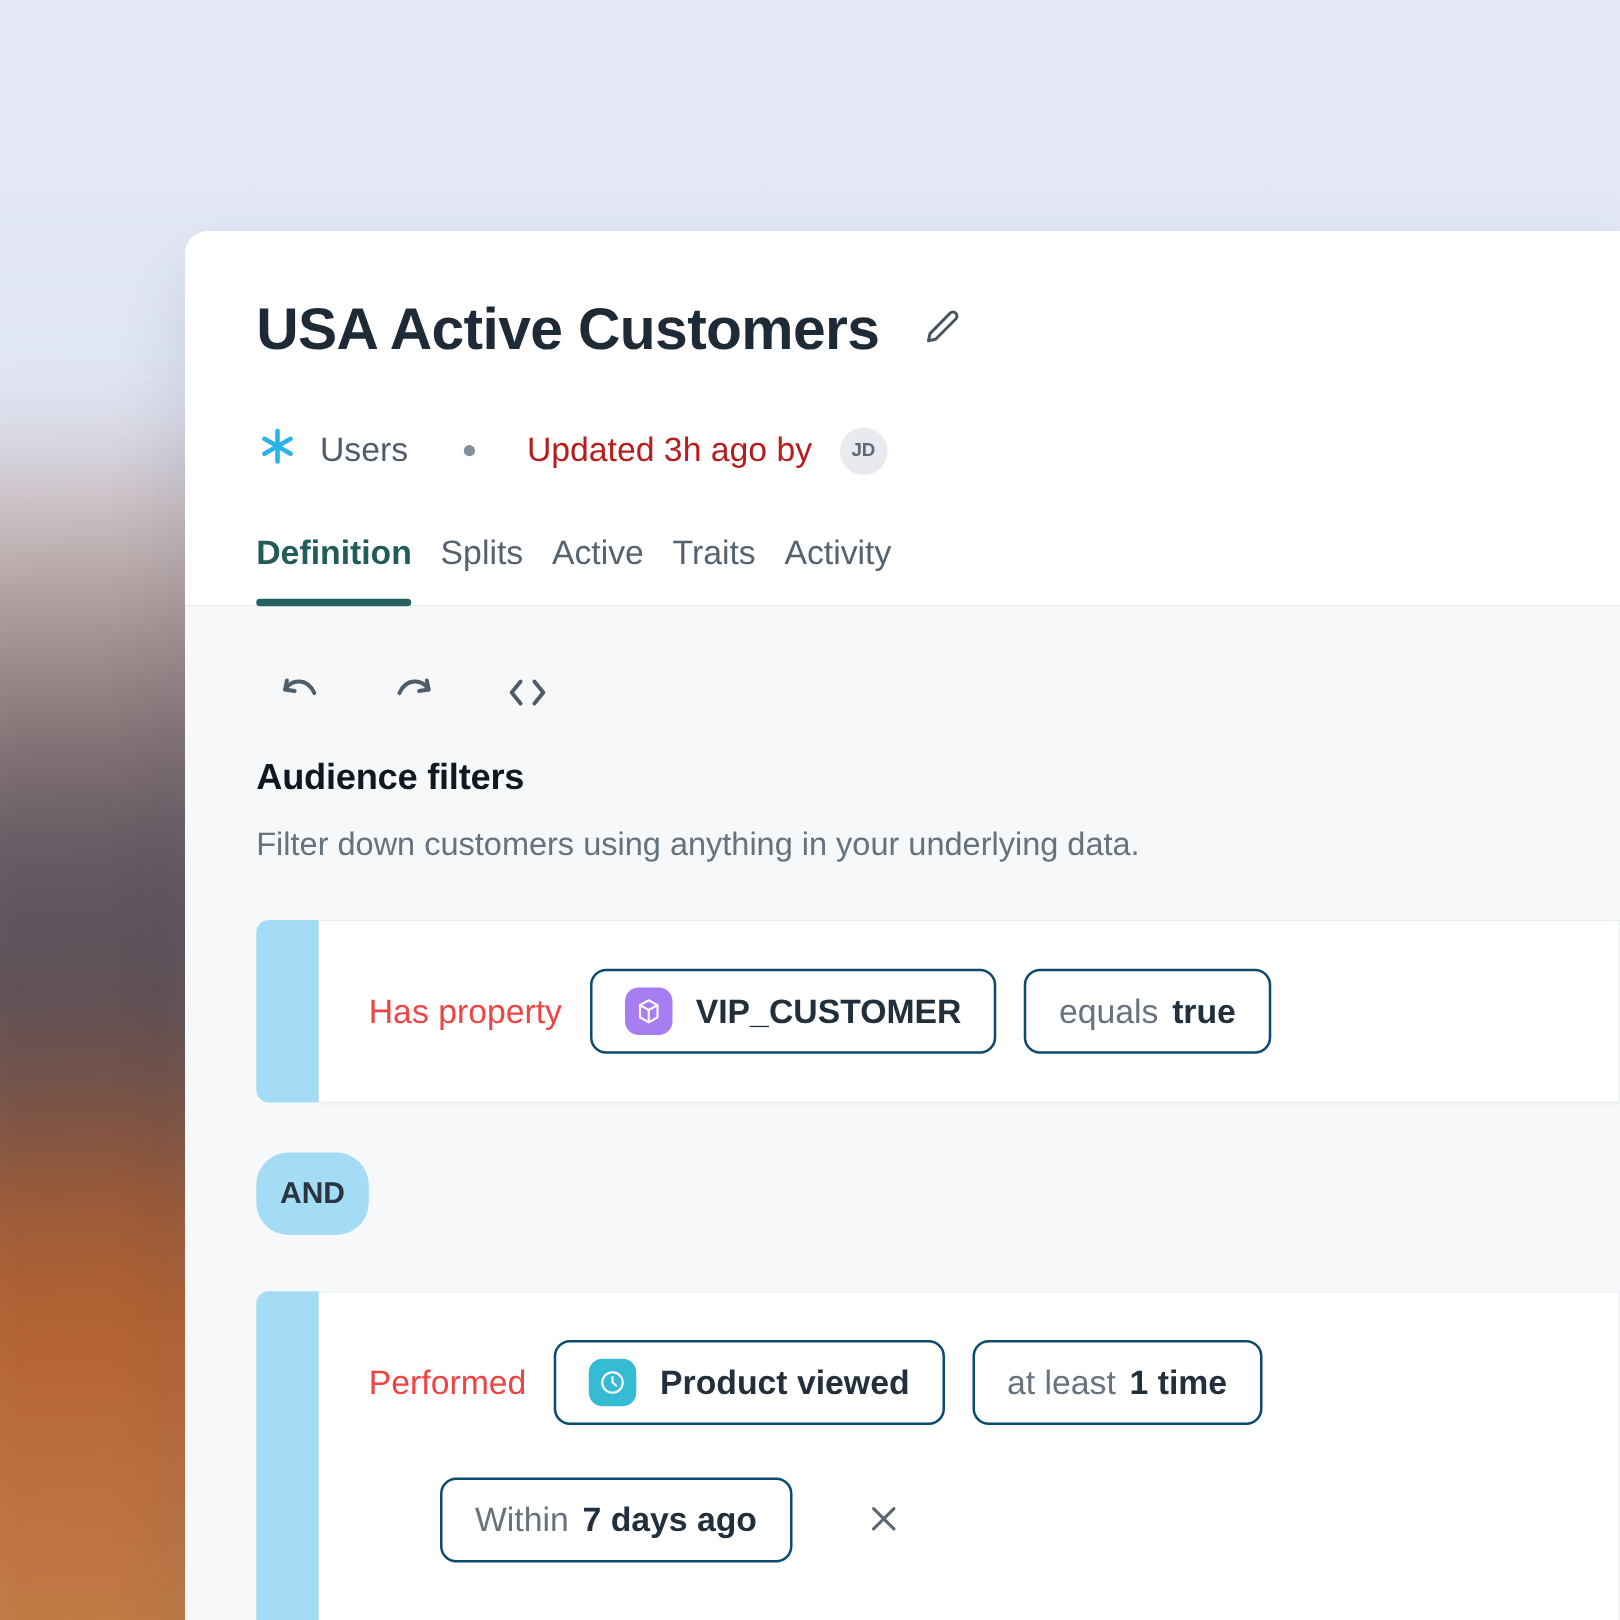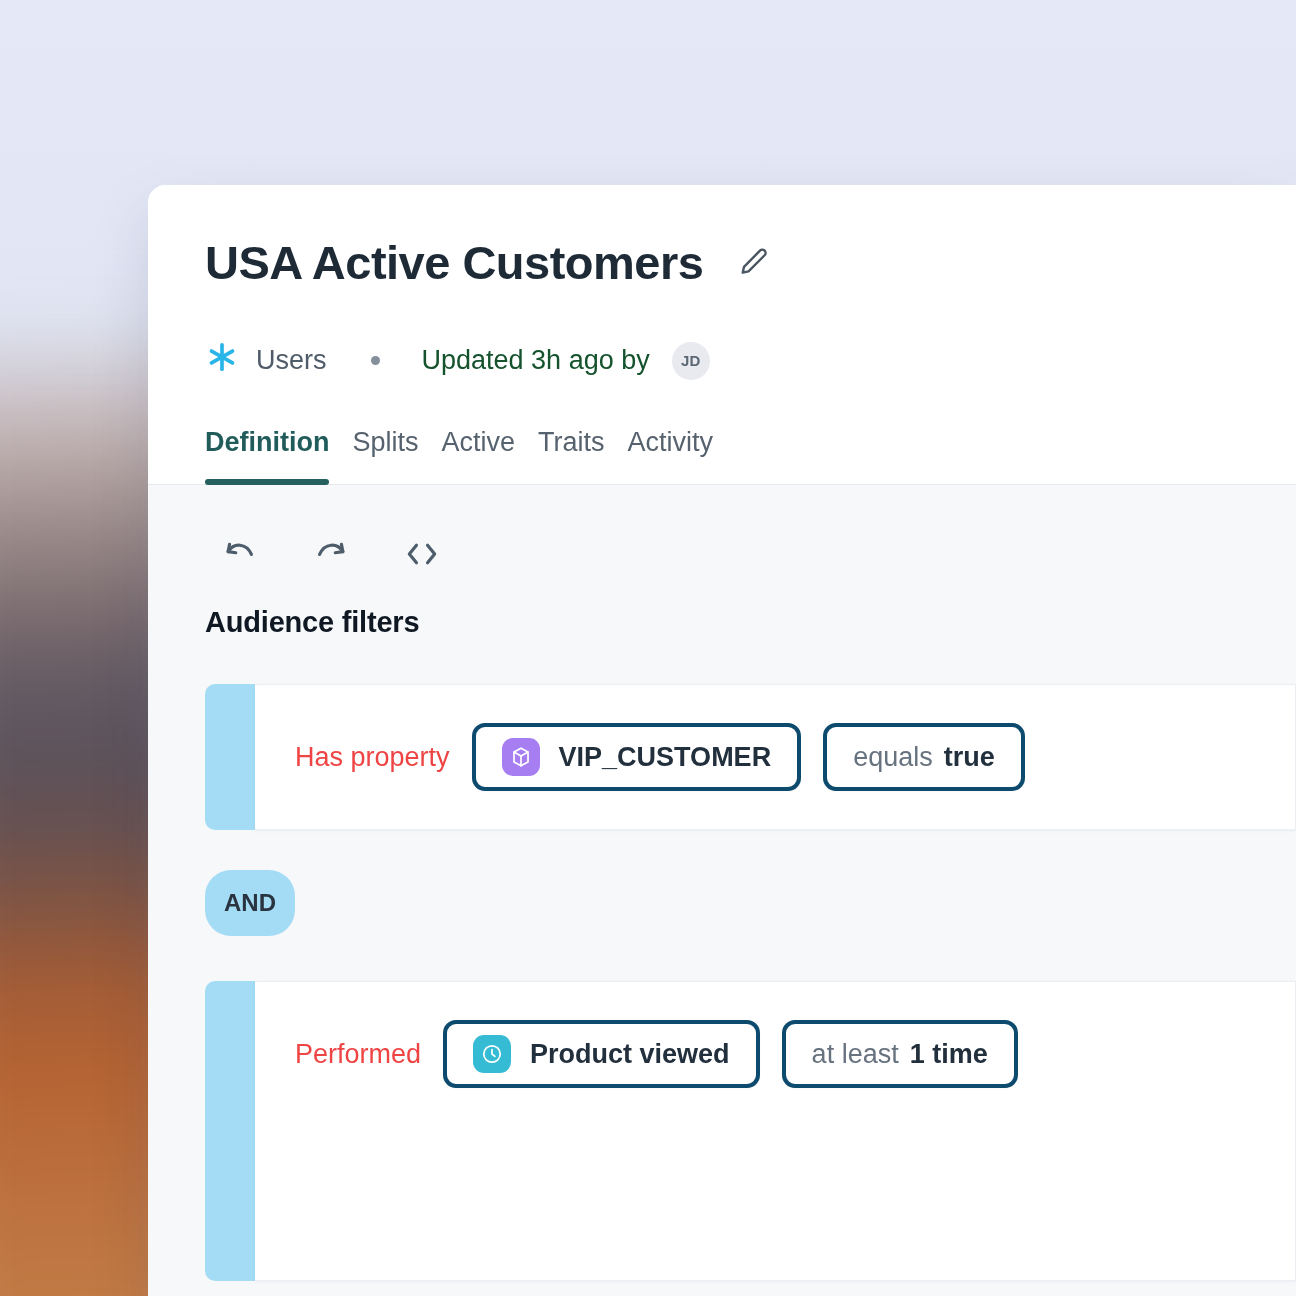--- a/index.html
+++ b/index.html
@@ -50,21 +50,21 @@
   .page-title {
     font-size: 47px; font-weight: 700; color: #1e2a36; letter-spacing: -0.5px;
   }
   .icon-btn { background: none; border: none; cursor: pointer; display: inline-flex; align-items: center; justify-content: center; padding: 0; }
   .pencil svg { width: 30px; height: 30px; stroke: #4a5562; }
 
   .meta-row { display: flex; align-items: center; margin-top: 50px; font-size: 27px; color: #5d6975; }
   .snowflake svg { width: 34px; height: 34px; }
   .meta-source { margin-left: 17px; color: #505c69; }
   .meta-dot { width: 9px; height: 9px; border-radius: 50%; background: #848f9b; margin: 0 42px 0 44px; }
-  .meta-updated { color: #14532d; }
+  .meta-updated { color: #b91c1c; }
   .avatar {
     width: 38px; height: 38px; border-radius: 50%;
     background: #e8eaf0; color: #5b6773;
     font-size: 15px; font-weight: 600;
     display: flex; align-items: center; justify-content: center;
     margin-left: 22px;
   }
 
   .tabs { display: flex; gap: 23px; margin-top: 46px; }
   .tab {
@@ -116,21 +116,21 @@
   .filter-card.second { height: 300px; }
 
   .filter-row { display: flex; align-items: center; gap: 22px; }
   .filter-row.indent { margin-top: 42px; margin-left: 57px; }
   .filter-kind { font-size: 27px; color: #ef4444; }
 
   .chip {
     display: inline-flex; align-items: center;
     height: 68px;
     background: #ffffff;
-    border: 4px solid #0c4a6e;
+    border: 2px solid #0c4a6e;
     border-radius: 13px;
     padding: 0 26px;
     font-size: 27px;
     cursor: pointer;
     font-family: inherit;
     box-shadow: 0 1px 2px rgba(25, 40, 60, 0.03);
   }
   .chip-icon {
     width: 38px; height: 38px;
     border-radius: 11px;
@@ -226,20 +226,21 @@
         <span>
           <svg viewBox="0 0 24 24" fill="none" stroke-width="2" stroke-linecap="round" stroke-linejoin="round">
             <polyline points="8.5 6.5 4 12 8.5 17.5"></polyline>
             <polyline points="15.5 6.5 20 12 15.5 17.5"></polyline>
           </svg>
         </span>
       </button>
     </div>
 
     <h2 class="section-heading">Audience filters</h2>
+    <p class="section-subheading">Filter down customers using anything in your underlying data.</p>
 
     
     <div class="filter-card first">
       <div class="filter-accent"></div>
       <div class="filter-body">
         <div class="filter-row">
           <span class="filter-kind">Has property</span>
           <button class="chip">
             <span class="chip-icon purple">
               <svg viewBox="0 0 24 24" fill="none" stroke-width="1.7" stroke-linecap="round" stroke-linejoin="round">
@@ -274,17 +275,31 @@
                 <path d="M12 7.6V12l2.9 2.4"></path>
               </svg>
             </span>
             <span class="chip-text-strong">Product viewed</span>
           </button>
           <button class="chip">
             <span class="chip-text-muted">at least</span>
             <span class="chip-text-strong">1 time</span>
           </button>
         </div>
+        <div class="filter-row indent">
+          <button class="chip">
+            <span class="chip-text-muted">Within</span>
+            <span class="chip-text-strong">7 days ago</span>
+          </button>
+          <button class="icon-btn remove-btn">
+            <span>
+              <svg viewBox="0 0 24 24" fill="none" stroke-width="2" stroke-linecap="round">
+                <path d="M5.5 5.5 18.5 18.5"></path>
+                <path d="M18.5 5.5 5.5 18.5"></path>
+              </svg>
+            </span>
+          </button>
+        </div>
       </div>
     </div>
 
   </div>
 </div>
 
 </body></html>

